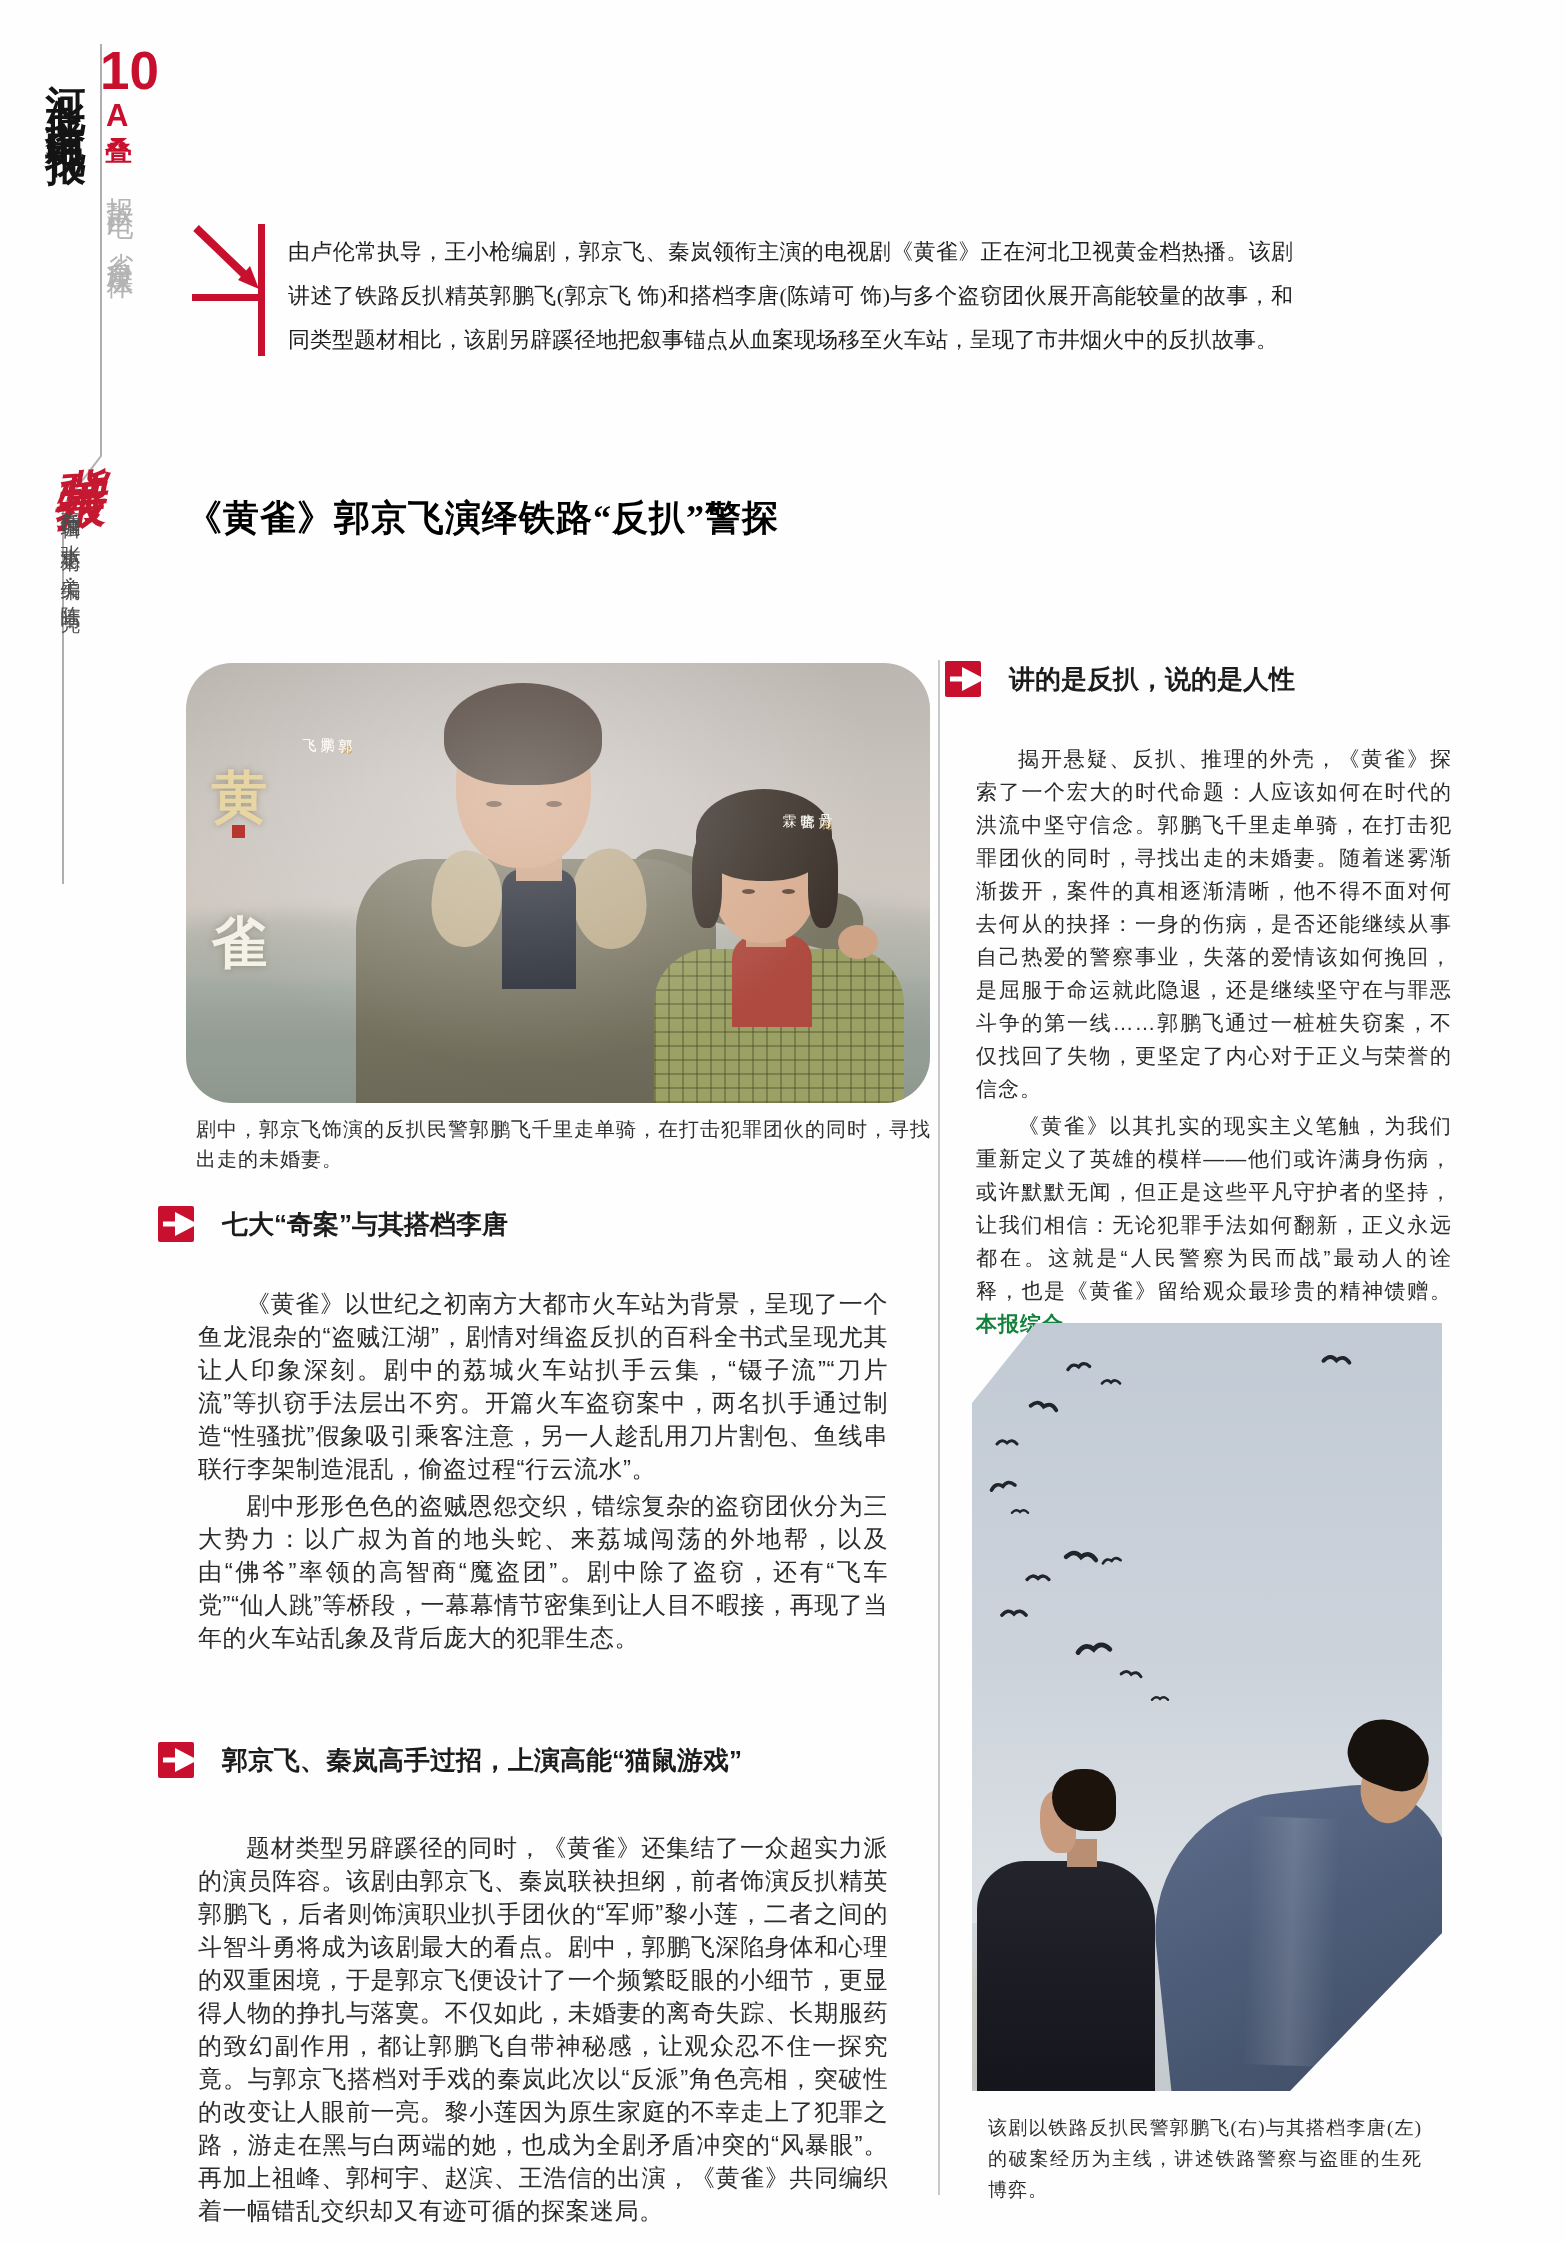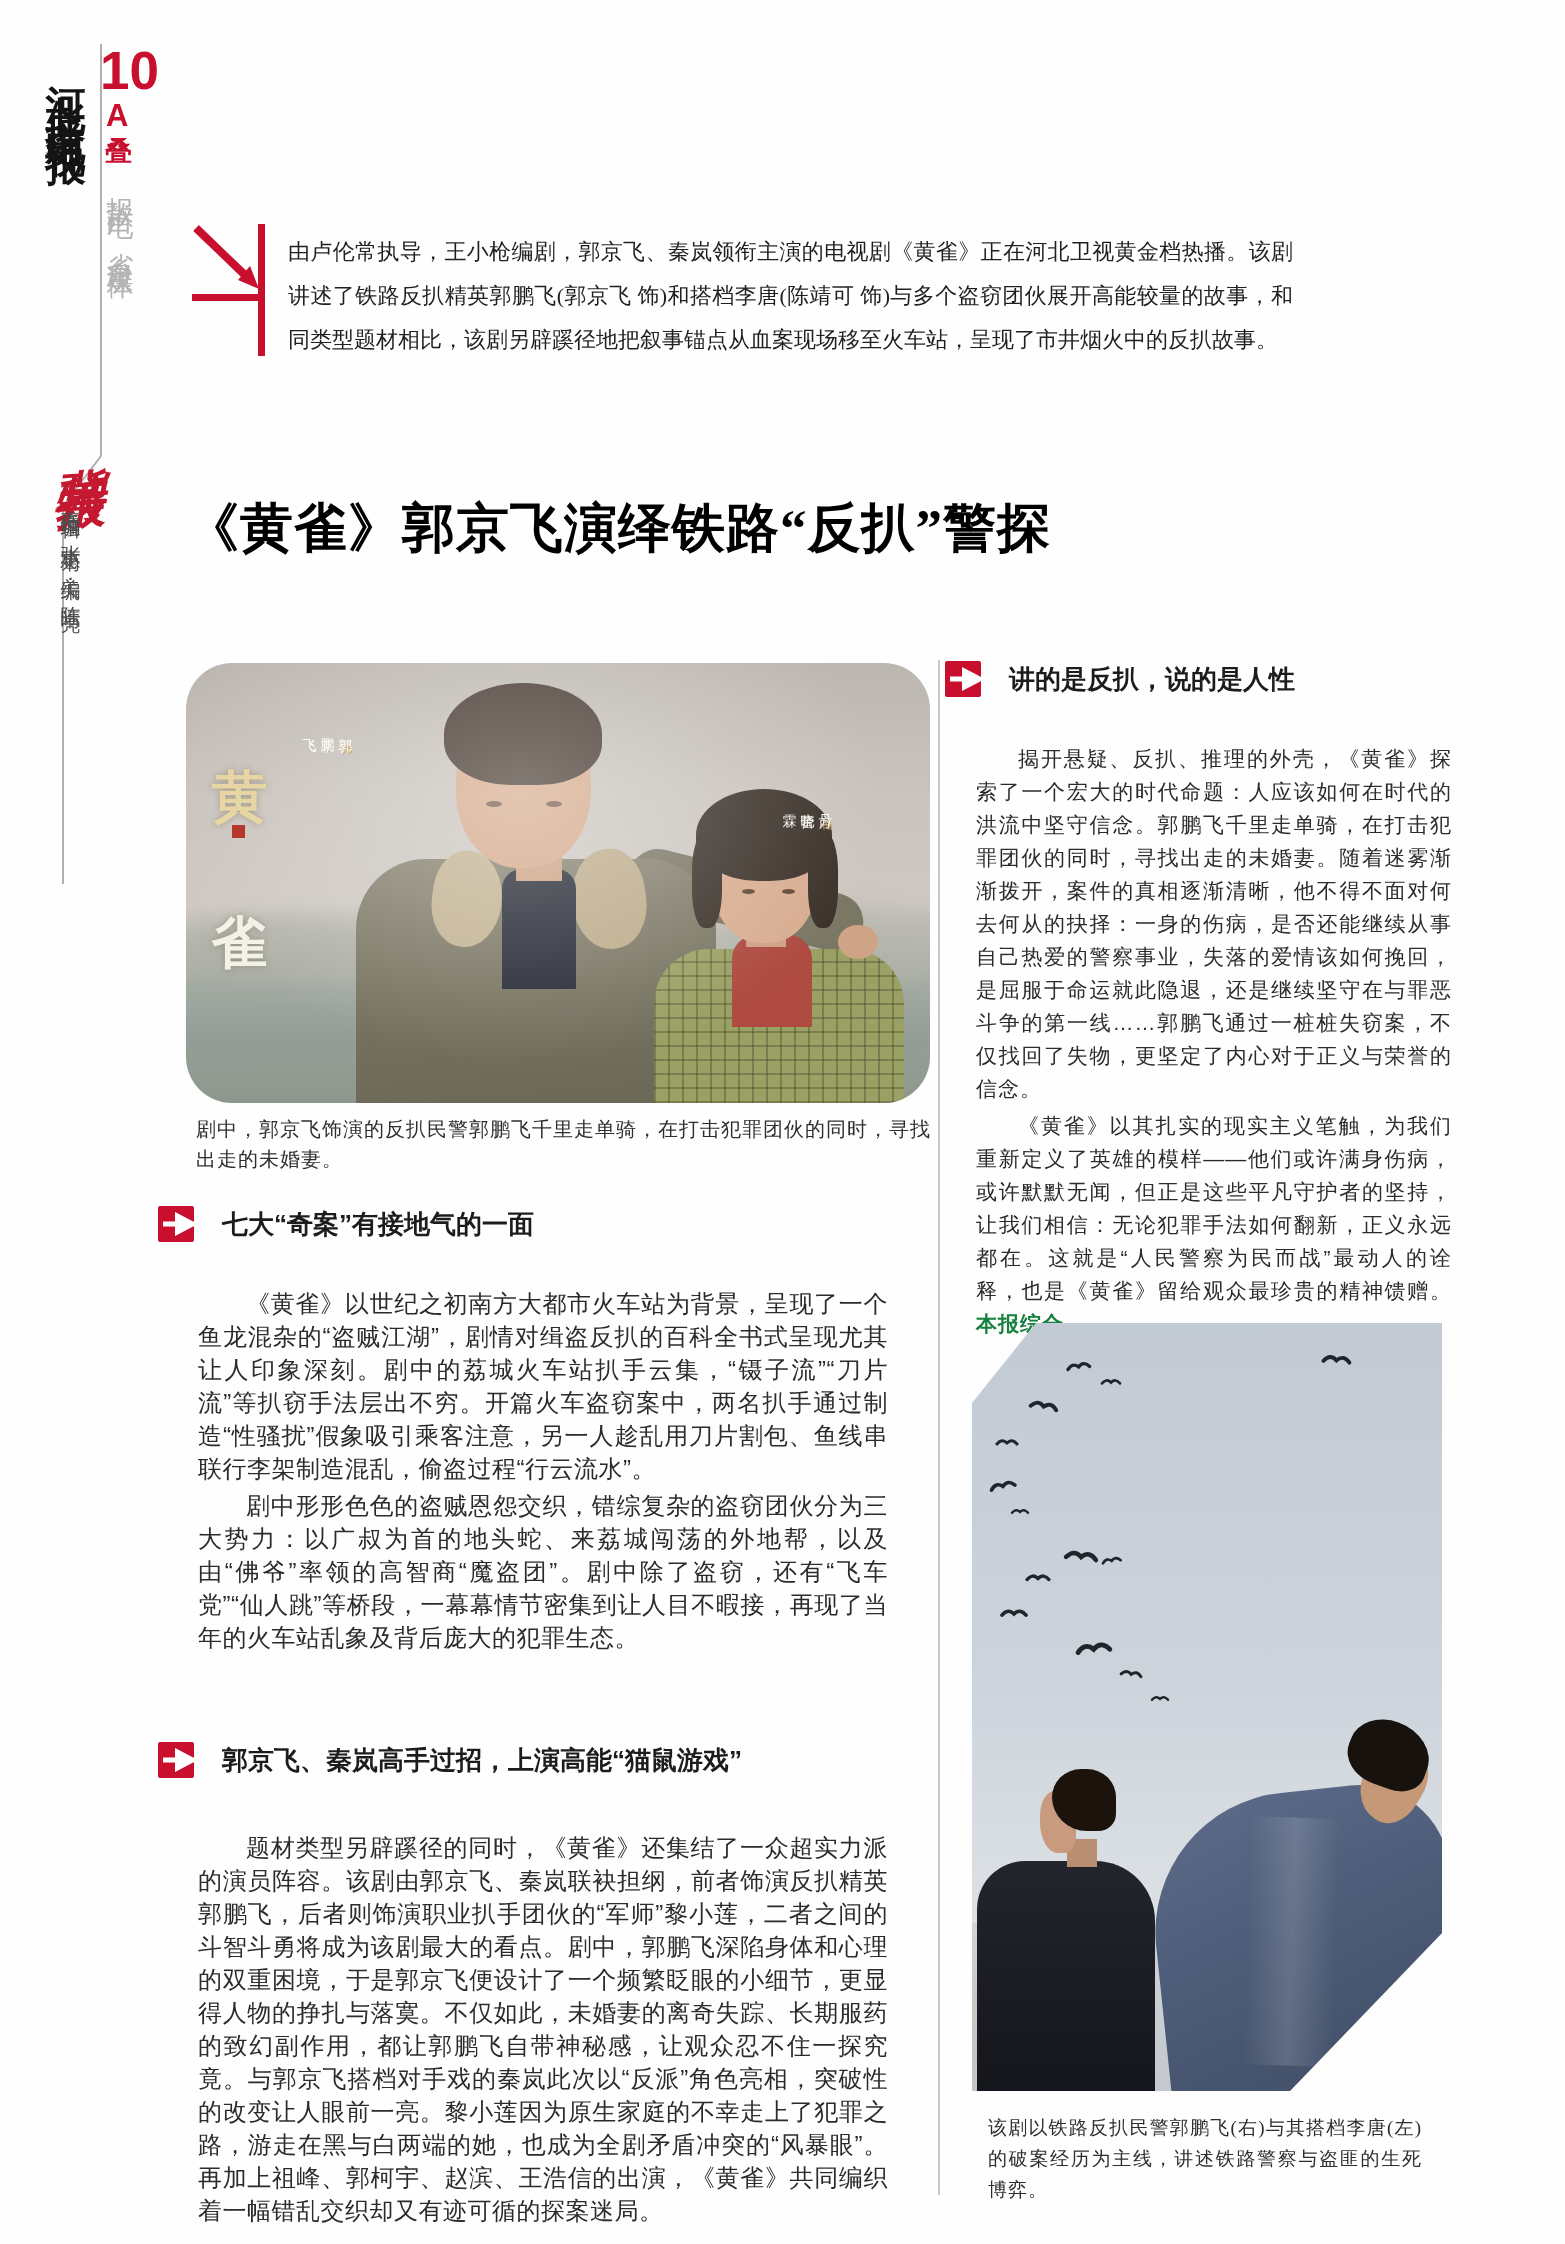--- a/index.html
+++ b/index.html
@@ -22,21 +22,21 @@
     font-size:20px;letter-spacing:3px;color:#4d4d4d;}
 
   
   .intro-text{left:288px;top:230px;width:1005px;font-family:"Liberation Serif",serif;
     font-size:22px;line-height:44px;text-align:justify;color:#1f1f1f;}
 
   
   .kicker{left:190px;top:446px;font-family:"Liberation Serif",serif;font-weight:700;
     font-size:36px;color:#0d0d0d;line-height:1.1;}
   .headline{left:186px;top:498px;font-family:"Liberation Serif",serif;font-weight:900;
-    font-size:53px;color:#000;line-height:1.15;letter-spacing:1px;}
+    font-size:36px;color:#000;line-height:1.15;letter-spacing:1px;}
 
   
   .photo-main{left:186px;top:663px;width:744px;height:440px;border-radius:46px;overflow:hidden;}
   .photo-main *{position:absolute;}
   .p1-bg{inset:0;background:linear-gradient(180deg,#bcb6b0 0%,#c9c3bd 28%,#cfc9c2 55%,#a6ada5 72%,#99a29a 80%,#939c93 92%,#8e978e 100%);}
   .p1-hill1{left:-20px;top:252px;width:250px;height:70px;background:#aeafa5;border-radius:50%;filter:blur(10px);opacity:.6;}
   .p1-hill2{left:500px;top:240px;width:300px;height:85px;background:#b2b2a8;border-radius:50%;filter:blur(12px);opacity:.5;}
   .p1-water{left:0;top:320px;width:100%;height:66px;background:linear-gradient(180deg,#a3aba3,#929b93);opacity:.7;filter:blur(2px);}
   .p1-man-arm{left:440px;top:208px;width:240px;height:58px;background:#7b7765;border-radius:30px;transform:rotate(14deg);}
   .p1-man-body{left:170px;top:196px;width:360px;height:246px;background:linear-gradient(175deg,#878371 0%,#75715f 60%,#6b6757 100%);border-radius:70px 70px 0 0;}
@@ -173,21 +173,21 @@
   <div class="abs caption caption-main">剧中，郭京飞饰演的反扒民警郭鹏飞千里走单骑，在打击犯罪团伙的同时，寻找出走的未婚妻。</div>
 
   <div class="abs col-rule"></div>
 
   <div class="abs sec-head" style="left:158px;top:1206px">
     <svg class="sec-icon" viewBox="0 0 44 36" overflow="visible">
       <rect x="0" y="0" width="36" height="36" rx="2" fill="#c8102e"></rect>
       <rect x="5" y="15.5" width="16" height="5" fill="#fff"></rect>
       <polygon points="17,6 40,18 17,30" fill="#fff"></polygon>
     </svg>
-    <h2>七大“奇案”有接地气的一面</h2>
+    <h2>七大“奇案”与其搭档李唐</h2>
   </div>
   <div class="abs body-text body-left" style="top:1283px">
     <p>《黄雀》以世纪之初南方大都市火车站为背景，呈现了一个鱼龙混杂的“盗贼江湖”，剧情对缉盗反扒的百科全书式呈现尤其让人印象深刻。剧中的荔城火车站扒手云集，“镊子流”“刀片流”等扒窃手法层出不穷。开篇火车盗窃案中，两名扒手通过制造“性骚扰”假象吸引乘客注意，另一人趁乱用刀片割包、鱼线串联行李架制造混乱，偷盗过程“行云流水”。</p>
     <p>剧中形形色色的盗贼恩怨交织，错综复杂的盗窃团伙分为三大势力：以广叔为首的地头蛇、来荔城闯荡的外地帮，以及由“佛爷”率领的高智商“魔盗团”。剧中除了盗窃，还有“飞车党”“仙人跳”等桥段，一幕幕情节密集到让人目不暇接，再现了当年的火车站乱象及背后庞大的犯罪生态。</p>
   </div>
 
   <div class="abs sec-head" style="left:158px;top:1742px">
     <svg class="sec-icon" viewBox="0 0 44 36" overflow="visible">
       <rect x="0" y="0" width="36" height="36" rx="2" fill="#c8102e"></rect>
       <rect x="5" y="15.5" width="16" height="5" fill="#fff"></rect>

